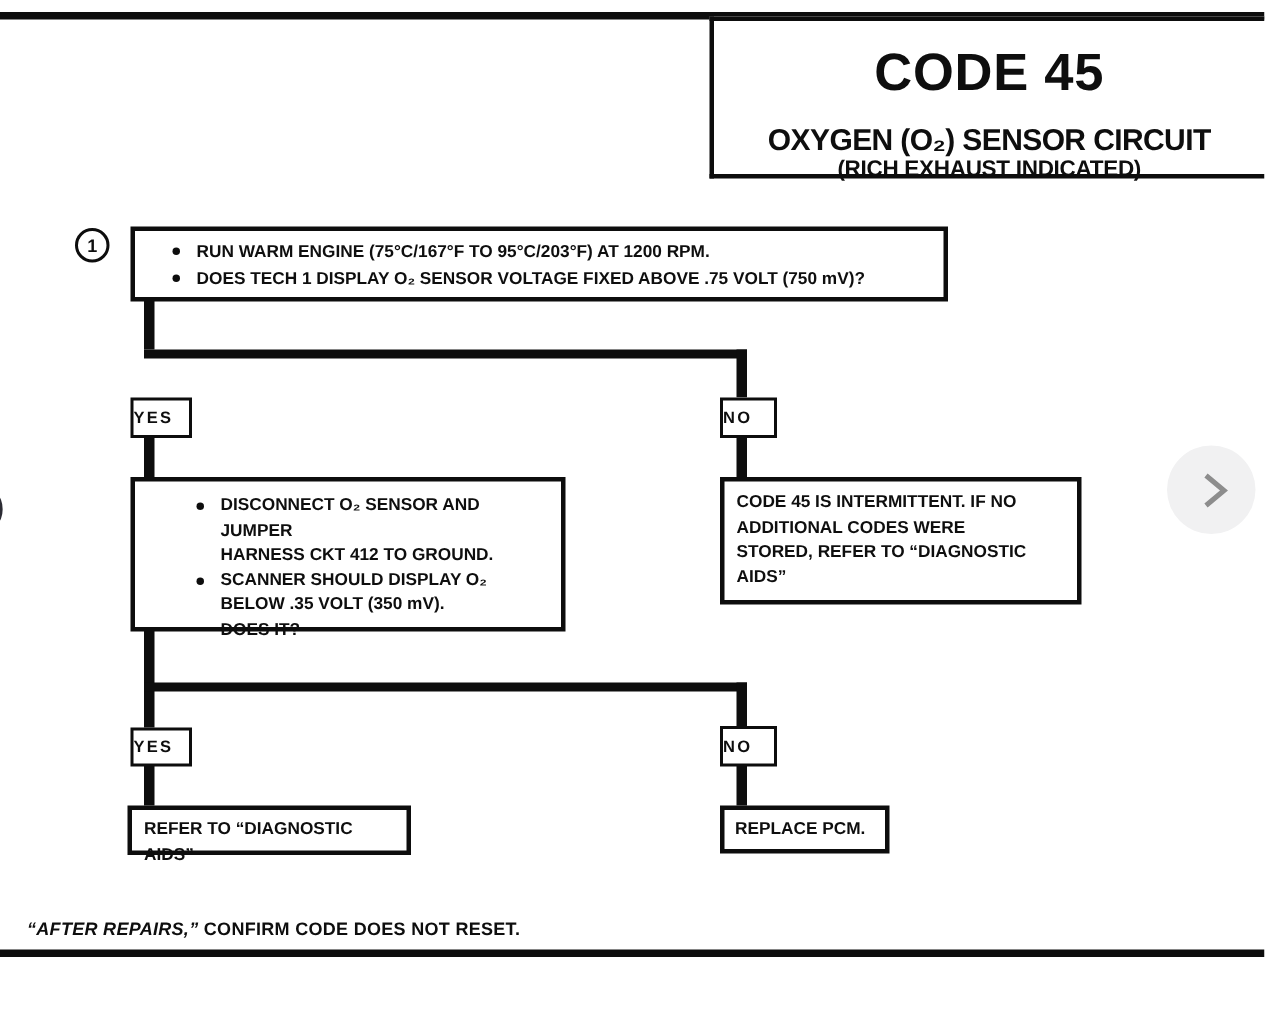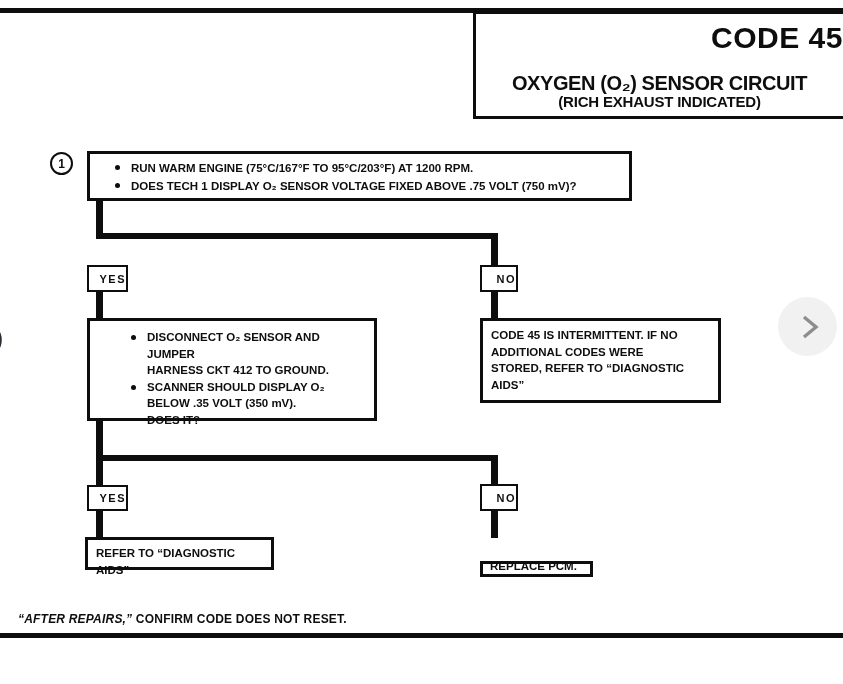--- a/index.html
+++ b/index.html
@@ -13,49 +13,49 @@
   }
   .hbar{position:absolute;background:#0d0d0d;}
   .vline{position:absolute;width:7px;background:#0d0d0d;}
   .hline{position:absolute;height:6px;background:#0d0d0d;}
 
   .titlebox{
     position:absolute;left:473px;top:11px;width:370px;height:108px;
     border:3px solid #0d0d0d;border-right:none;box-sizing:border-box;
     text-align:center;background:#fff;
   }
-  .title-main{font-size:30px;font-weight:bold;letter-spacing:.5px;margin-top:9px;line-height:30px;text-align:right;}
+  .title-main{font-size:35px;font-weight:bold;letter-spacing:.5px;margin-top:20px;line-height:30px;}
   .title-sub{font-size:20px;font-weight:bold;letter-spacing:-.4px;line-height:21px;margin-top:20px;}
   .title-sub2{font-size:15px;font-weight:bold;letter-spacing:-.2px;line-height:16px;}
 
   .fbox{
     position:absolute;border:3px solid #0d0d0d;background:#fff;
     box-sizing:border-box;font-weight:bold;font-size:11.5px;line-height:16.5px;
   }
   .lbox{
     position:absolute;border:2px solid #0d0d0d;background:#fff;box-sizing:border-box;
-    display:flex;align-items:center;justify-content:flex-end;
+    display:flex;align-items:center;justify-content:flex-start;
     font-weight:bold;font-size:11px;letter-spacing:1.5px;
   }
   .stepcircle{
     position:absolute;left:50px;top:152px;width:23px;height:23px;
     border:2px solid #0d0d0d;border-radius:50%;box-sizing:border-box;
     display:flex;align-items:center;justify-content:center;
     font-size:12px;font-weight:bold;background:#fff;
   }
   .b-row{display:flex;margin-left:16px;}
   .dot{flex:none;width:5px;height:5px;border-radius:50%;background:#0d0d0d;margin:6px 11px 0 9px;}
   .b-text{flex:1;}
 
   .box1{left:87px;top:151px;width:545px;height:50px;padding:5px 6px 0 0;}
   .box1 .b-row{line-height:18px;}
   .box2{left:87px;top:318px;width:290px;height:103px;padding:8px 4px 0 16px;}
   .box3{left:480px;top:318px;width:241px;height:85px;padding:6px 6px 0 8px;}
   .termL{left:85px;top:537px;width:189px;height:33px;padding:5px 6px 0 8px;line-height:17px;}
-  .termR{left:480px;top:561px;width:113px;height:16px;display:flex;align-items:flex-end;padding-left:7px;}
+  .termR{left:480px;top:537px;width:113px;height:32px;display:flex;align-items:center;padding-left:7px;}
 
   .footer-note{
     position:absolute;left:18px;top:612px;
     font-size:12px;font-weight:bold;letter-spacing:.2px;
   }
   .footer-note .it{font-style:italic;}
 
   .chevron-btn{
     position:absolute;left:778px;top:297px;width:59px;height:59px;
     border-radius:50%;background:#f1f1f2;

